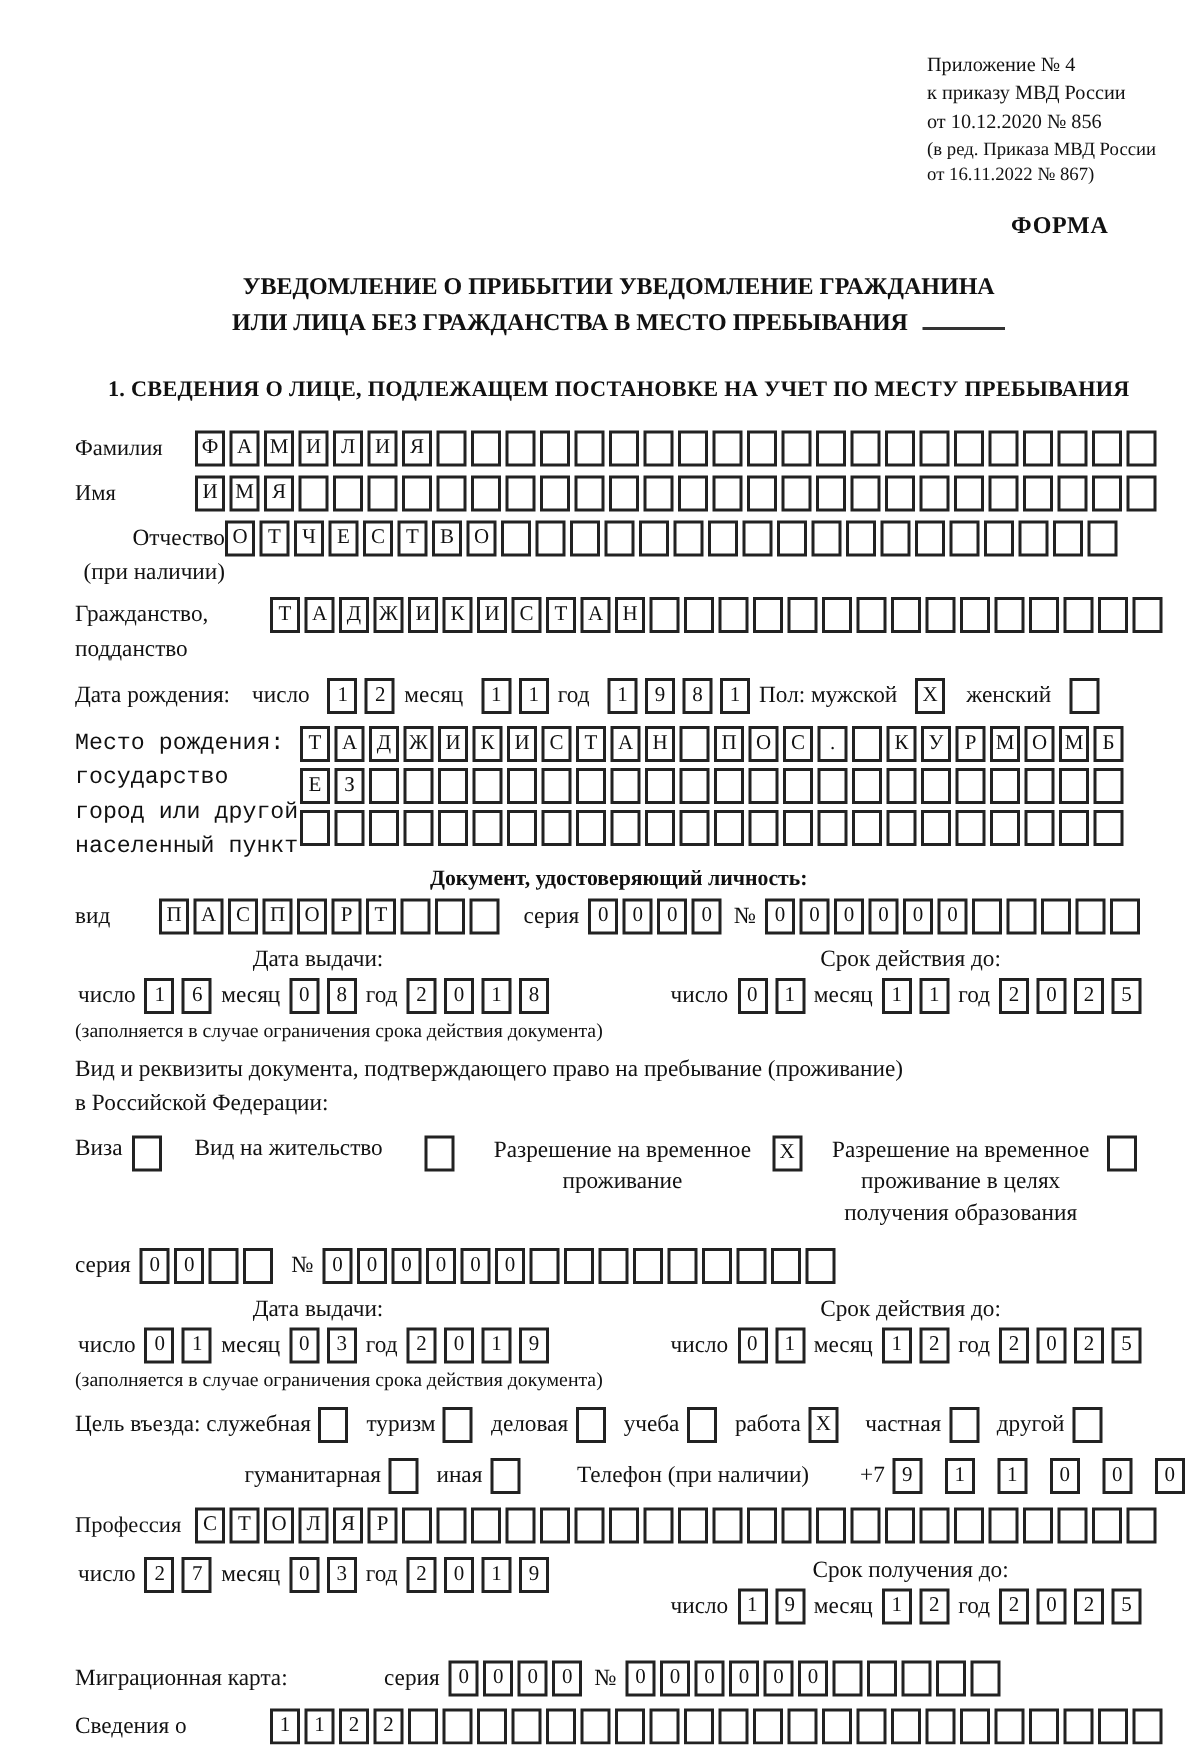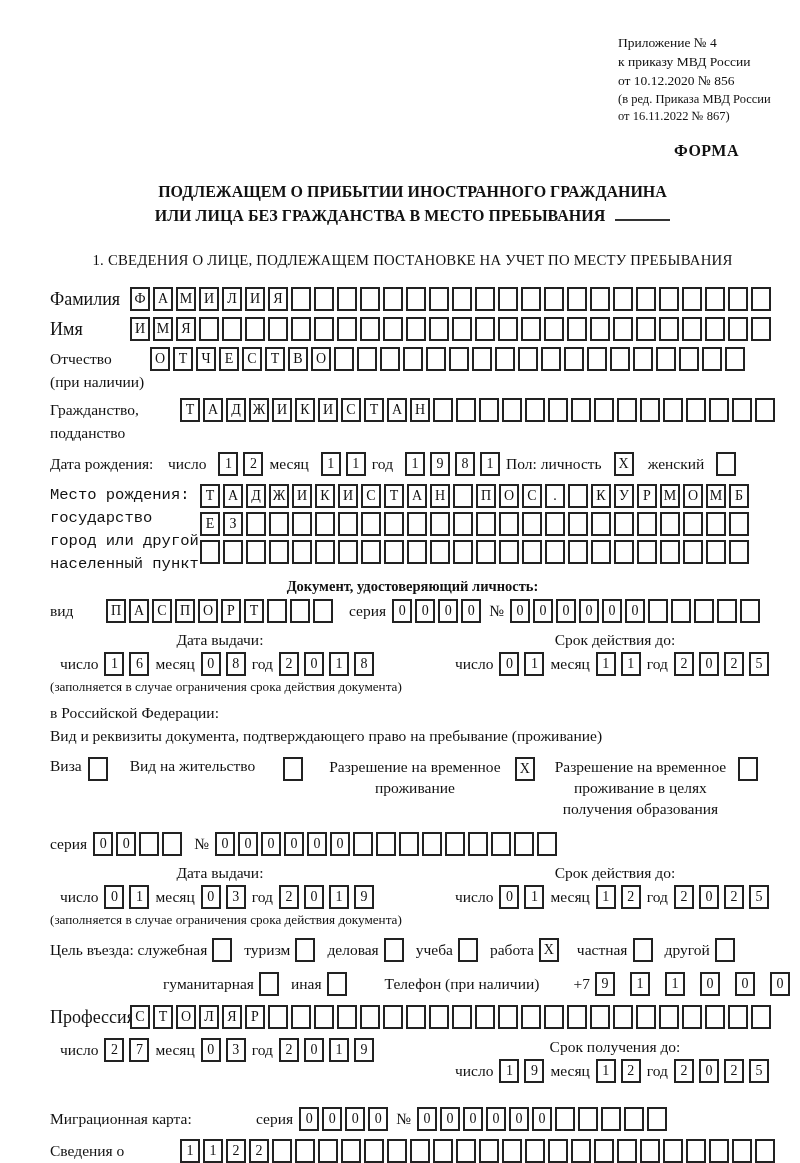--- a/index.html
+++ b/index.html
@@ -10,40 +10,40 @@
   }
   .page{padding:34px 25px 0 50px;box-sizing:border-box;}
 
   .header-block{margin-left:568px;font-size:13.5px;line-height:1.4;}
   .header-block .sub{font-size:12.5px;}
   .forma{text-align:right;padding-right:36px;font-weight:bold;font-size:16px;margin-top:16px;letter-spacing:.5px;}
 
   .title{text-align:center;font-weight:bold;font-size:16px;line-height:1.5;margin-top:20px;}
   .blank-line{display:inline-block;width:55px;border-bottom:2px solid #333;height:14px;margin-left:10px;}
 
-  .section-heading{font-weight:normal;font-size:14.8px;text-align:center;margin-top:24px;letter-spacing:.2px;}
+  .section-heading{font-weight:bold;font-size:14.8px;text-align:center;margin-top:24px;letter-spacing:.2px;}
 
   .frow{display:flex;align-items:flex-start;margin-top:5px;}
-  .flabel{font-size:18px;line-height:25px;flex-shrink:0;}
+  .flabel{font-size:15px;line-height:25px;flex-shrink:0;}
 
   .boxes{display:inline-flex;gap:3px;flex-wrap:nowrap;}
   .box{
     display:inline-block;box-sizing:border-box;width:20px;height:24px;
     border:2px solid #222;text-align:center;font-size:14px;line-height:20px;
     background:#fff;flex-shrink:0;
   }
   .dateboxes{gap:5px;margin:0 6px;}
   .cb{margin:0 14px 0 6px;}
 
   .inline-row{display:flex;align-items:center;margin-top:8px;font-size:15.5px;flex-wrap:nowrap;}
   .inline-row .lbl{margin-right:6px;white-space:nowrap;}
 
   .center-heading{text-align:center;font-weight:bold;font-size:14.5px;margin-top:10px;}
 
-  .date-pair{display:flex;margin-top:8px;justify-content:flex-end;}
+  .date-pair{display:flex;margin-top:8px;}
   .date-group{text-align:center;font-size:15.5px;}
   .date-title{font-size:15.5px;margin-bottom:3px;}
   .date-fields{display:flex;align-items:center;white-space:nowrap;}
   .note{font-size:13.2px;padding-right:4px;margin-top:3px;}
 
   .multi-label div{line-height:23px;font-size:15.5px;}
   .box-col{display:flex;flex-direction:column;gap:4px;}
 
   .perm-row{display:flex;align-items:flex-start;margin-top:10px;font-size:15.5px;}
   .perm-item{display:flex;align-items:flex-start;}
@@ -61,21 +61,21 @@
   <div class="header-block">
     <div>Приложение № 4</div>
     <div>к приказу МВД России</div>
     <div>от 10.12.2020 № 856</div>
     <div class="sub">(в ред. Приказа МВД России</div>
     <div class="sub">от 16.11.2022 № 867)</div>
   </div>
   <div class="forma">ФОРМА</div>
 
   <div class="title">
-    <div>ПОДЛЕЖАЩЕМ О ПРИБЫТИИ ИНОСТРАННОГО ГРАЖДАНИНА</div>
+    <div>УВЕДОМЛЕНИЕ О ПРИБЫТИИ УВЕДОМЛЕНИЕ ГРАЖДАНИНА</div>
     <div><span>ИЛИ ЛИЦА БЕЗ ГРАЖДАНСТВА В МЕСТО ПРЕБЫВАНИЯ</span><span class="blank-line"></span></div>
   </div>
 
   <div class="section-heading">1. СВЕДЕНИЯ О ЛИЦЕ, ПОДЛЕЖАЩЕМ ПОСТАНОВКЕ НА УЧЕТ ПО МЕСТУ ПРЕБЫВАНИЯ</div>
 
   <div class="frow" style="margin-top:18px;">
     <span class="flabel" style="width:80px;">Фамилия</span>
     <span class="boxes">
         <span class="box">Ф</span>
         <span class="box">А</span>
@@ -136,21 +136,21 @@
         <span class="box"></span>
         <span class="box"></span>
         <span class="box"></span>
         <span class="box"></span>
         <span class="box"></span>
         <span class="box"></span>
       </span>
   </div>
 
   <div class="frow">
-    <span class="multi-label" style="width:100px;flex-shrink:0;">
+    <span class="multi-label" style="width:100px;flex-shrink:0;text-align:right;">
       <div>Отчество</div>
       <div>(при наличии)</div>
     </span>
     <span class="boxes">
         <span class="box">О</span>
         <span class="box">Т</span>
         <span class="box">Ч</span>
         <span class="box">Е</span>
         <span class="box">С</span>
         <span class="box">Т</span>
@@ -224,21 +224,21 @@
         <span class="box">1</span>
         <span class="box">1</span>
       </span>
     <span class="lbl">год</span>
     <span class="boxes dateboxes">
         <span class="box">1</span>
         <span class="box">9</span>
         <span class="box">8</span>
         <span class="box">1</span>
       </span>
-    <span class="lbl">Пол: личность</span>
+    <span class="lbl">Пол: мужской</span>
     <span class="boxes cb">
         <span class="box">X</span>
       </span>
     <span class="lbl">женский</span>
     <span class="boxes cb">
         <span class="box"></span>
       </span>
   </div>
 
   <div class="frow" style="margin-top:8px;">
@@ -411,22 +411,22 @@
             <span class="box">0</span>
             <span class="box">2</span>
             <span class="box">5</span>
           </span>
       </div>
     </div>
   </div>
   <div class="note">(заполняется в случае ограничения срока действия документа)</div>
 
   <div style="font-size:15.5px;line-height:1.5;margin-top:6px;">
+    <div>Вид и реквизиты документа, подтверждающего право на пребывание (проживание)</div>
     <div>в Российской Федерации:</div>
-    <div>Вид и реквизиты документа, подтверждающего право на пребывание (проживание)</div>
   </div>
 
   <div class="perm-row">
     <span class="perm-item">
       <span>Виза</span>
       <span class="boxes" style="margin-left:6px;">
           <span class="box"></span>
         </span>
     </span>
     <span class="perm-item" style="margin-left:22px;">

